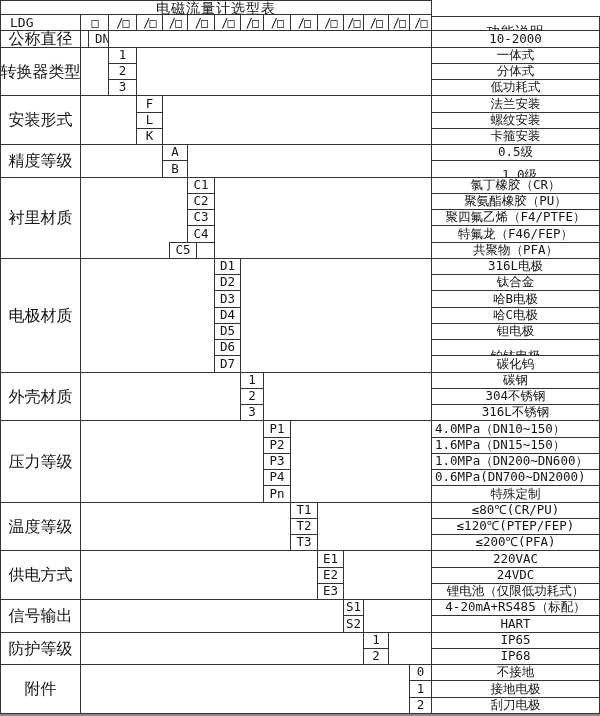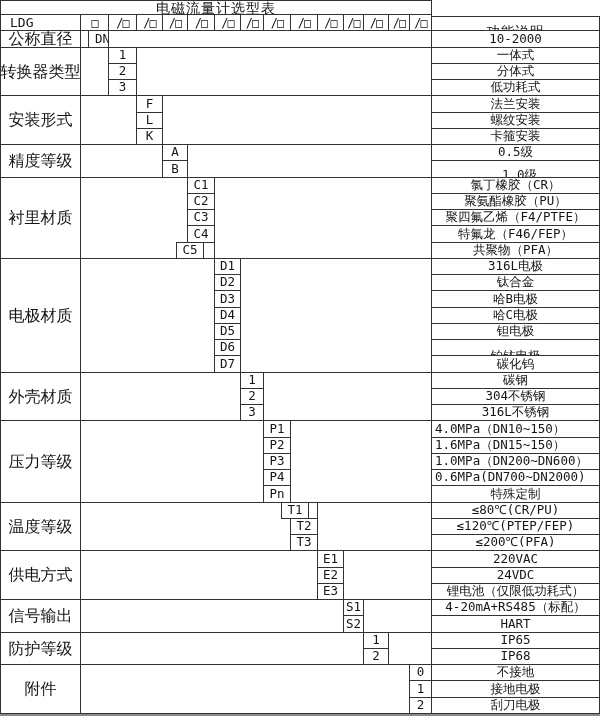--- a/index.html
+++ b/index.html
@@ -91,21 +91,21 @@
     <div class="cell label-cell" style="left: 0px; top: 177px; width: 81px; height: 82px;">衬里材质</div>
     <div class="cell" style="left: 80px; top: 177px; width: 108px; height: 82px;"></div>
     <div class="cell code-cell" style="left: 187px; top: 177px; width: 28px; height: 17px;">C1</div>
     <div class="cell desc-cell" style="left: 431px; top: 177px; width: 169px; height: 17px;">氯丁橡胶（CR）</div>
     <div class="cell code-cell" style="left: 187px; top: 193px; width: 28px; height: 17px;">C2</div>
     <div class="cell desc-cell" style="left: 431px; top: 193px; width: 169px; height: 17px;">聚氨酯橡胶（PU）</div>
     <div class="cell code-cell" style="left: 187px; top: 209px; width: 28px; height: 17px;">C3</div>
     <div class="cell desc-cell" style="left: 431px; top: 209px; width: 169px; height: 17px;">聚四氟乙烯（F4/PTFE）</div>
     <div class="cell code-cell" style="left: 187px; top: 225px; width: 28px; height: 18px;">C4</div>
     <div class="cell desc-cell" style="left: 431px; top: 225px; width: 169px; height: 18px;">特氟龙（F46/FEP）</div>
-    <div class="cell code-cell" style="left: 176px; top: 242px; width: 28px; height: 17px;">C5</div>
+    <div class="cell code-cell" style="left: 169px; top: 242px; width: 28px; height: 17px;">C5</div>
     <div class="cell desc-cell" style="left: 431px; top: 242px; width: 169px; height: 17px;">共聚物（PFA）</div>
     <div class="cell" style="left: 214px; top: 177px; width: 218px; height: 82px;"></div>
     <div class="cell label-cell" style="left: 0px; top: 258px; width: 81px; height: 115px;">电极材质</div>
     <div class="cell" style="left: 80px; top: 258px; width: 135px; height: 115px;"></div>
     <div class="cell code-cell" style="left: 214px; top: 258px; width: 27px; height: 17px;">D1</div>
     <div class="cell desc-cell" style="left: 431px; top: 258px; width: 169px; height: 17px;">316L电极</div>
     <div class="cell code-cell" style="left: 214px; top: 274px; width: 27px; height: 17px;">D2</div>
     <div class="cell desc-cell" style="left: 431px; top: 274px; width: 169px; height: 17px;">钛合金</div>
     <div class="cell code-cell" style="left: 214px; top: 290px; width: 27px; height: 18px;">D3</div>
     <div class="cell desc-cell" style="left: 431px; top: 290px; width: 169px; height: 18px;">哈B电极</div>
@@ -135,21 +135,21 @@
     <div class="cell desc-cell align-left" style="left: 431px; top: 437px; width: 169px; height: 17px;">1.6MPa（DN15~150）</div>
     <div class="cell code-cell" style="left: 263px; top: 453px; width: 28px; height: 17px;">P3</div>
     <div class="cell desc-cell align-left" style="left: 431px; top: 453px; width: 169px; height: 17px;">1.0MPa（DN200~DN600）</div>
     <div class="cell code-cell" style="left: 263px; top: 469px; width: 28px; height: 17px;">P4</div>
     <div class="cell desc-cell align-left" style="left: 431px; top: 469px; width: 169px; height: 17px;">0.6MPa(DN700~DN2000)</div>
     <div class="cell code-cell" style="left: 263px; top: 485px; width: 28px; height: 18px;">Pn</div>
     <div class="cell desc-cell" style="left: 431px; top: 485px; width: 169px; height: 18px;">特殊定制</div>
     <div class="cell" style="left: 290px; top: 420px; width: 142px; height: 83px;"></div>
     <div class="cell label-cell" style="left: 0px; top: 502px; width: 81px; height: 49px;">温度等级</div>
     <div class="cell" style="left: 80px; top: 502px; width: 211px; height: 49px;"></div>
-    <div class="cell code-cell" style="left: 281px; top: 502px; width: 28px; height: 17px;">T1</div>
+    <div class="cell code-cell" style="left: 290px; top: 502px; width: 28px; height: 17px;">T1</div>
     <div class="cell desc-cell" style="left: 431px; top: 502px; width: 169px; height: 17px;">≤80℃(CR/PU)</div>
     <div class="cell code-cell" style="left: 290px; top: 518px; width: 28px; height: 17px;">T2</div>
     <div class="cell desc-cell" style="left: 431px; top: 518px; width: 169px; height: 17px;">≤120℃(PTEP/FEP)</div>
     <div class="cell code-cell" style="left: 290px; top: 534px; width: 28px; height: 17px;">T3</div>
     <div class="cell desc-cell" style="left: 431px; top: 534px; width: 169px; height: 17px;">≤200℃(PFA)</div>
     <div class="cell" style="left: 317px; top: 502px; width: 115px; height: 49px;"></div>
     <div class="cell label-cell" style="left: 0px; top: 550px; width: 81px; height: 50px;">供电方式</div>
     <div class="cell" style="left: 80px; top: 550px; width: 238px; height: 50px;"></div>
     <div class="cell code-cell" style="left: 317px; top: 550px; width: 27px; height: 18px;">E1</div>
     <div class="cell desc-cell" style="left: 431px; top: 550px; width: 169px; height: 18px;">220VAC</div>

